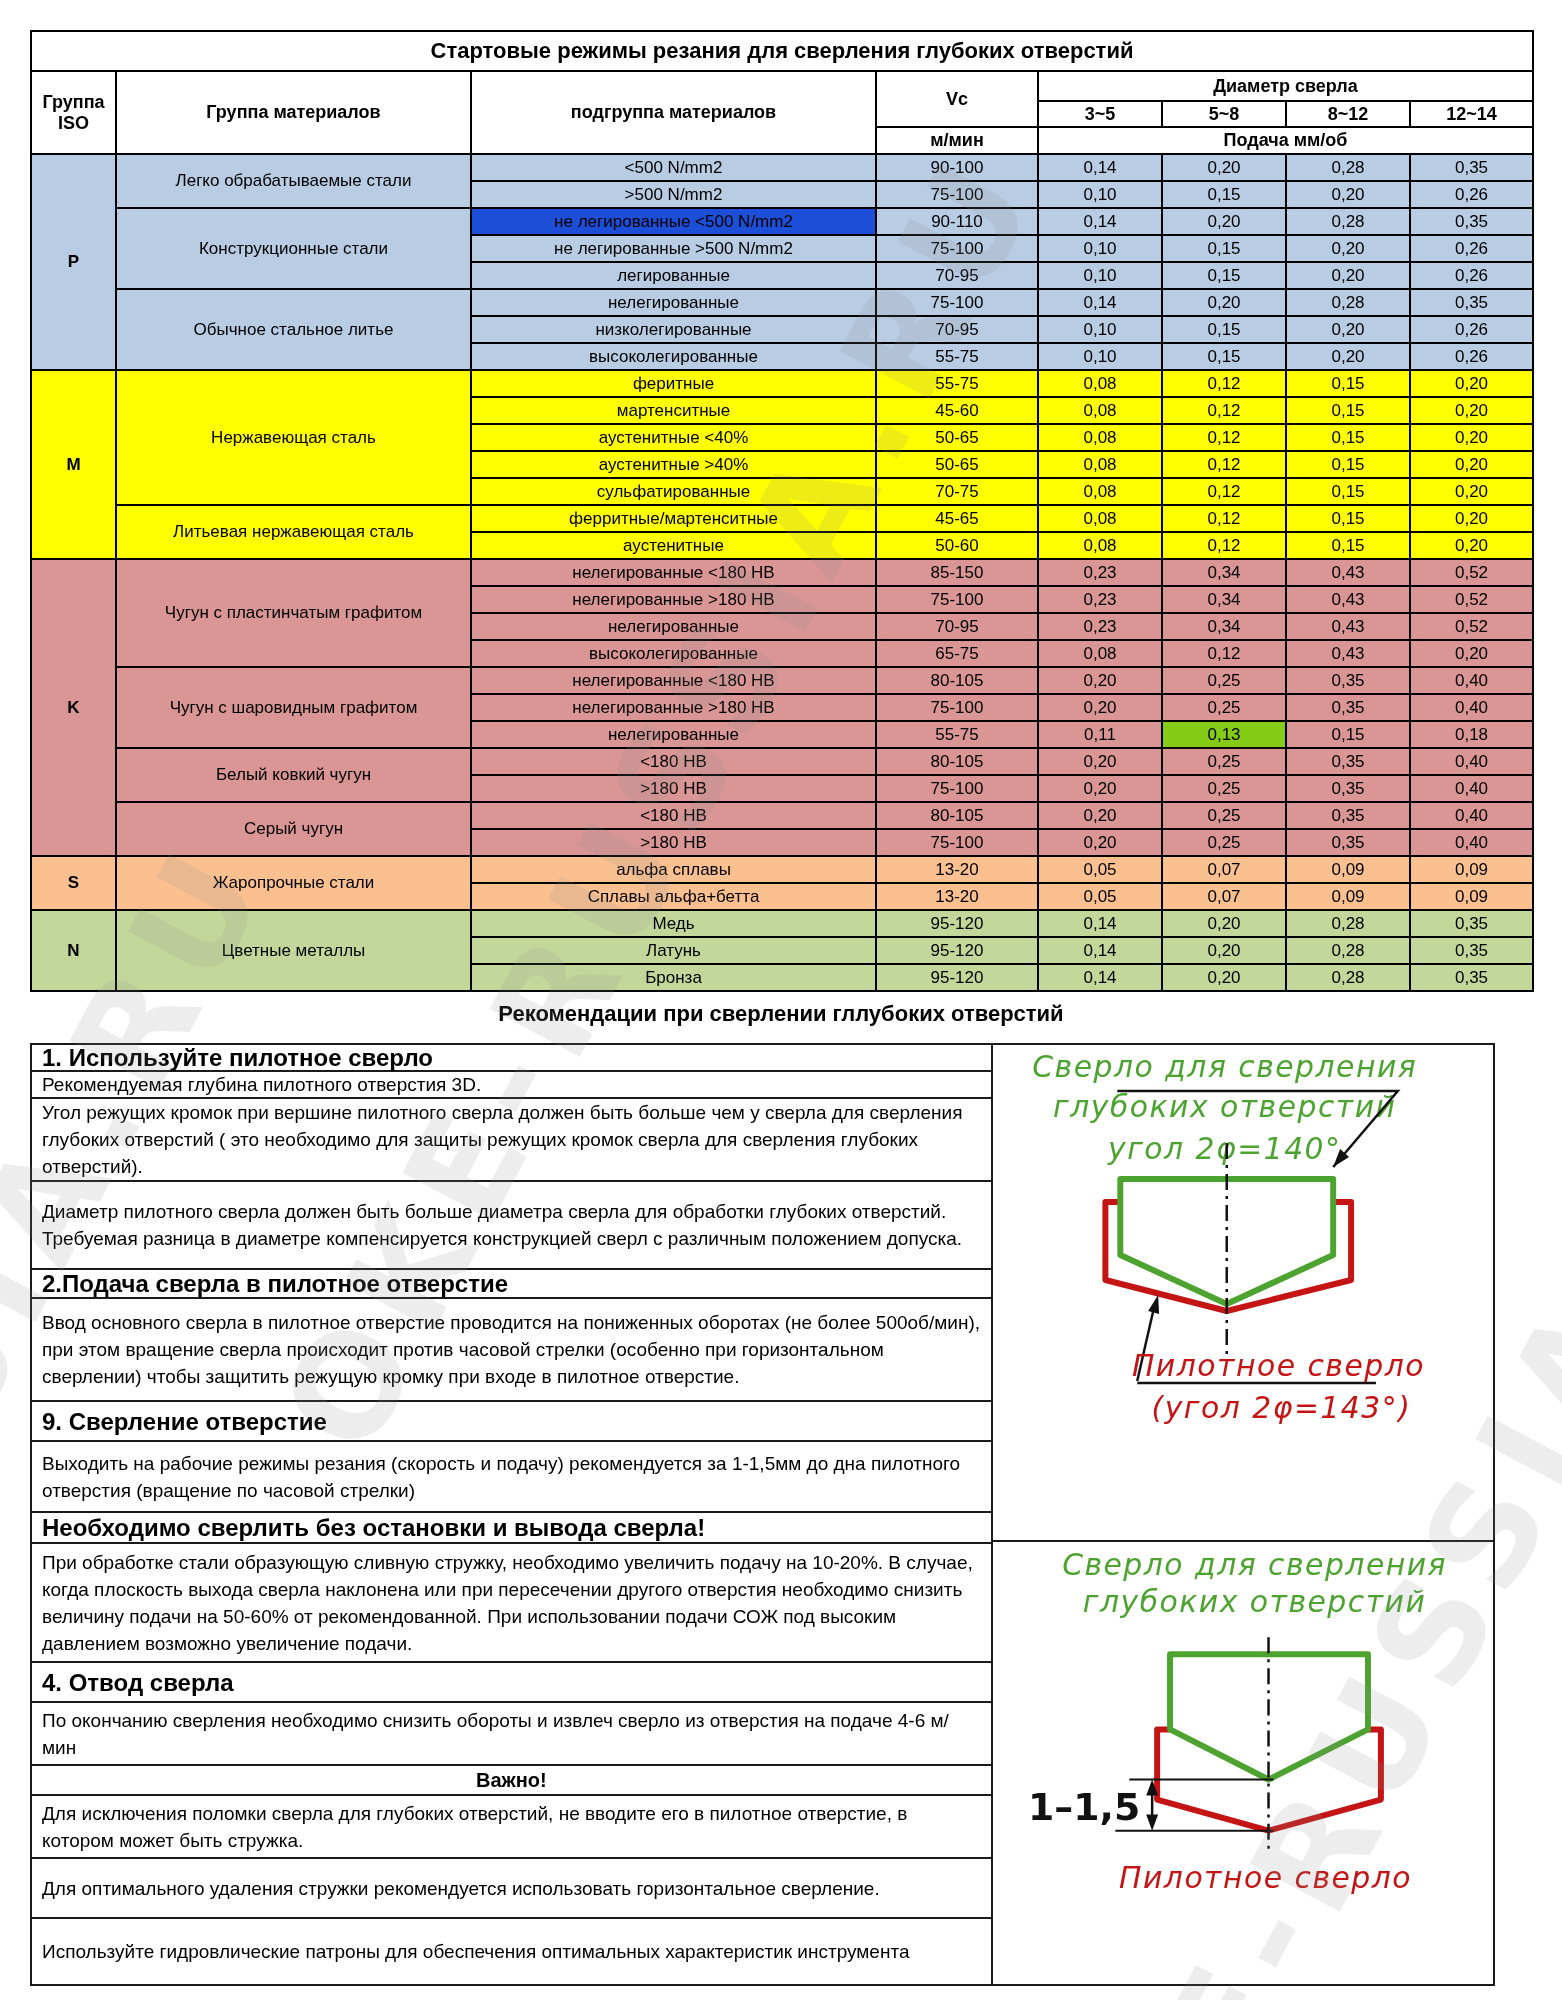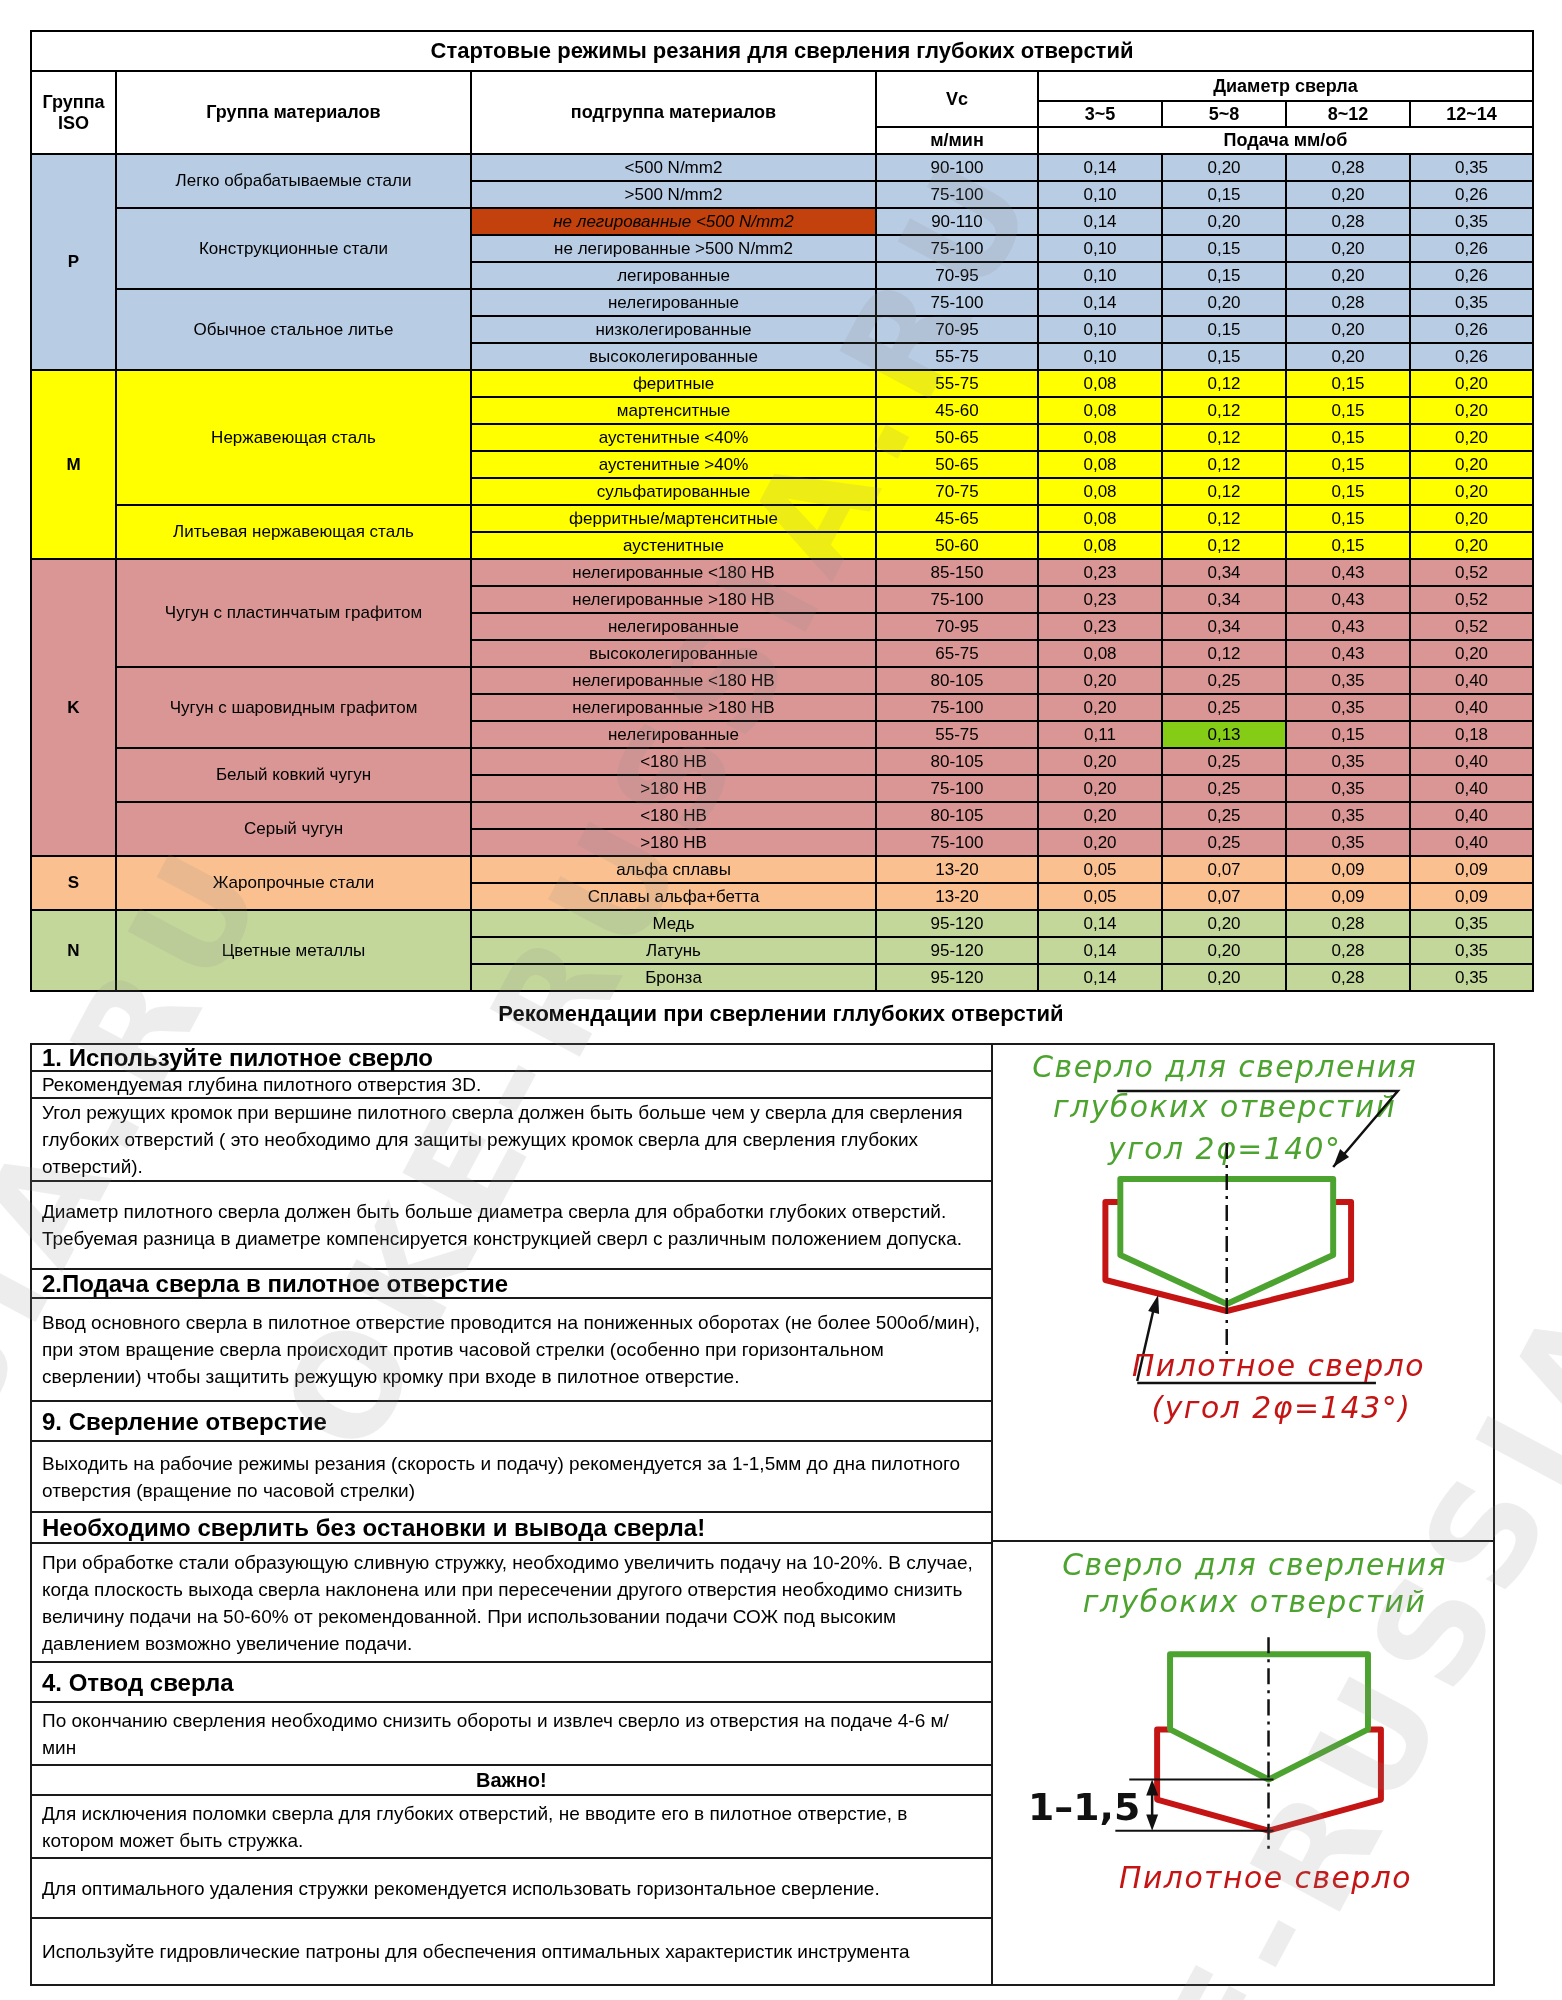--- a/index.html
+++ b/index.html
@@ -111,21 +111,21 @@
         <tr>
           <td class="sub-cell" style="background: rgb(184, 204, 228);">&gt;500 N/mm2</td>
           <td class="vc-cell" style="background: rgb(184, 204, 228);">75-100</td>
           <td class="feed-cell" style="background: rgb(184, 204, 228);">0,10</td>
           <td class="feed-cell" style="background: rgb(184, 204, 228);">0,15</td>
           <td class="feed-cell" style="background: rgb(184, 204, 228);">0,20</td>
           <td class="feed-cell" style="background: rgb(184, 204, 228);">0,26</td>
         </tr>
         <tr>
           <td class="mat-cell" rowspan="3" style="background: rgb(184, 204, 228);">Конструкционные стали</td>
-          <td class="sub-cell" style="background: #c2410c; font-style: italic;">не легированные &lt;500 N/mm2</td>
+          <td class="sub-cell" style="background: #1d4ed8;">не легированные &lt;500 N/mm2</td>
           <td class="vc-cell" style="background: rgb(184, 204, 228);">90-110</td>
           <td class="feed-cell" style="background: rgb(184, 204, 228);">0,14</td>
           <td class="feed-cell" style="background: rgb(184, 204, 228);">0,20</td>
           <td class="feed-cell" style="background: rgb(184, 204, 228);">0,28</td>
           <td class="feed-cell" style="background: rgb(184, 204, 228);">0,35</td>
         </tr>
         <tr>
           <td class="sub-cell" style="background: rgb(184, 204, 228);">не легированные &gt;500 N/mm2</td>
           <td class="vc-cell" style="background: rgb(184, 204, 228);">75-100</td>
           <td class="feed-cell" style="background: rgb(184, 204, 228);">0,10</td>

